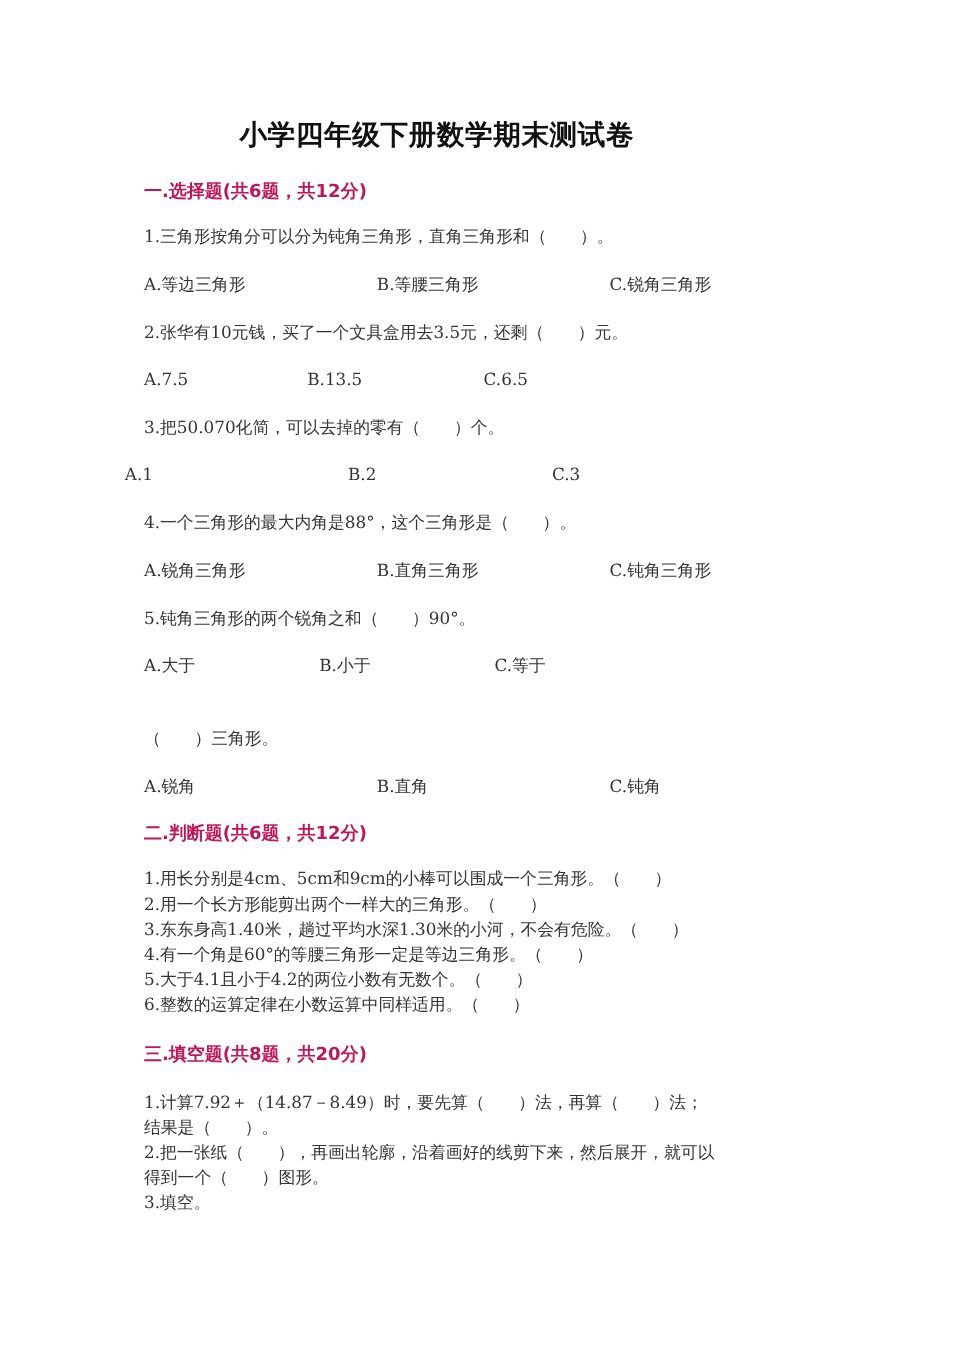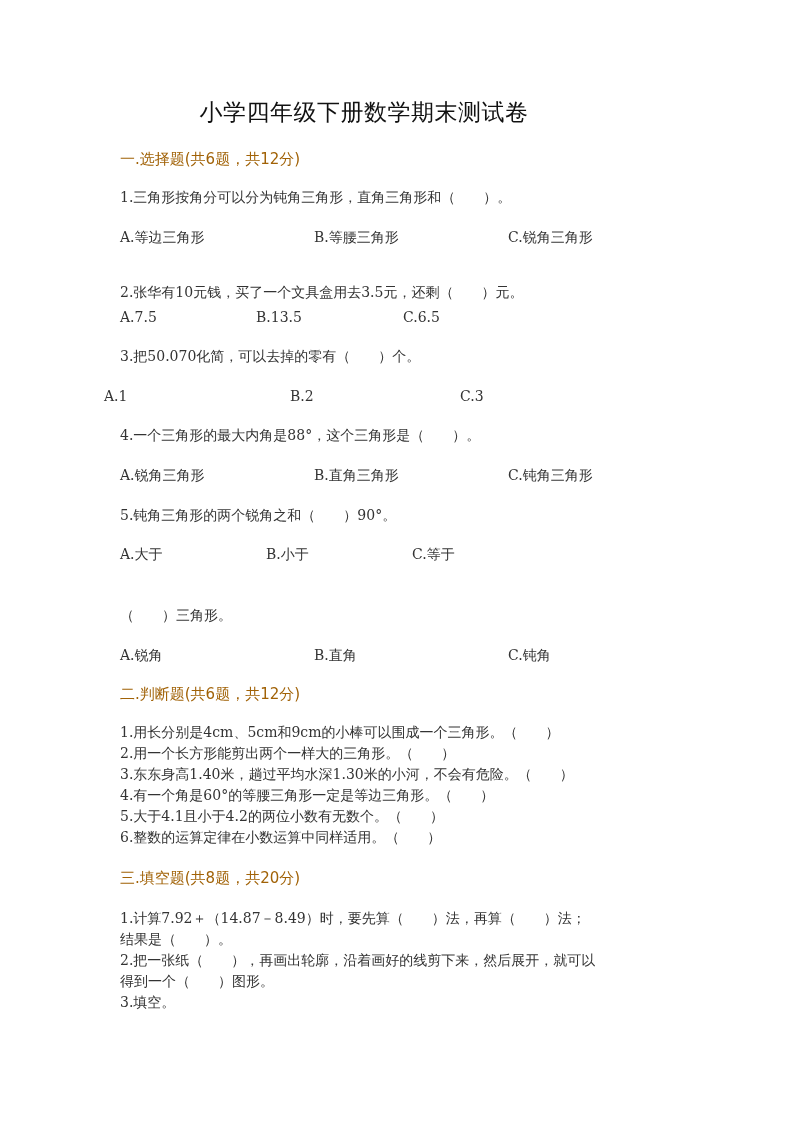--- a/index.html
+++ b/index.html
@@ -4,45 +4,45 @@
   <style>
     html, body { margin: 0; padding: 0; background: #ffffff; }
     body {
       width: 800px; height: 1131px; position: relative; overflow: hidden;
       font-family: "DejaVu Serif", "Liberation Serif", serif;
       color: #222222;
     }
     .page { position: absolute; left: 0; top: 0; width: 800px; height: 1131px; }
     .title {
       position: absolute; left: 0; width: 728px; top: 97px;
-      text-align: center; font-size: 23px; font-weight: normal; color: #111;
+      text-align: center; font-size: 23px; font-weight: bold; color: #111;
       font-family: "DejaVu Sans", "Liberation Sans", sans-serif;
       letter-spacing: 0.5px;
     }
     .sec-h {
-      position: absolute; left: 120px; font-size: 15px; font-weight: normal; color: #a16207;
+      position: absolute; left: 120px; font-size: 15px; font-weight: bold; color: #be185d;
       font-family: "DejaVu Sans", "Liberation Sans", sans-serif;
     }
     .line { position: absolute; left: 120px; font-size: 14px; color: #333; white-space: nowrap; text-align: right; }
     .opt { position: absolute; font-size: 14px; color: #333; white-space: nowrap; text-align: center; }
   </style>
 </head>
 <body>
 
 <div class="page">
   <div class="title">小学四年级下册数学期末测试卷</div>
 
   <div class="sec-h" style="top:150px">一.选择题(共6题，共12分)</div>
 
   <div class="line" style="top:189px">1.三角形按角分可以分为钝角三角形，直角三角形和（　　）。</div>
   <div class="opt" style="left:120px;top:229px">A.等边三角形</div>
   <div class="opt" style="left:314px;top:229px">B.等腰三角形</div>
   <div class="opt" style="left:508px;top:229px">C.锐角三角形</div>
 
-  <div class="line" style="top:284px">2.张华有10元钱，买了一个文具盒用去3.5元，还剩（　　）元。</div>
+  <div class="line" style="top:269px">2.张华有10元钱，买了一个文具盒用去3.5元，还剩（　　）元。</div>
   <div class="opt" style="left:120px;top:309px">A.7.5</div>
   <div class="opt" style="left:256px;top:309px">B.13.5</div>
   <div class="opt" style="left:403px;top:309px">C.6.5</div>
 
   <div class="line" style="top:348px">3.把50.070化简，可以去掉的零有（　　）个。</div>
   <div class="opt" style="left:104px;top:388px">A.1</div>
   <div class="opt" style="left:290px;top:388px">B.2</div>
   <div class="opt" style="left:460px;top:388px">C.3</div>
 
   <div class="line" style="top:427px">4.一个三角形的最大内角是88°，这个三角形是（　　）。</div>

